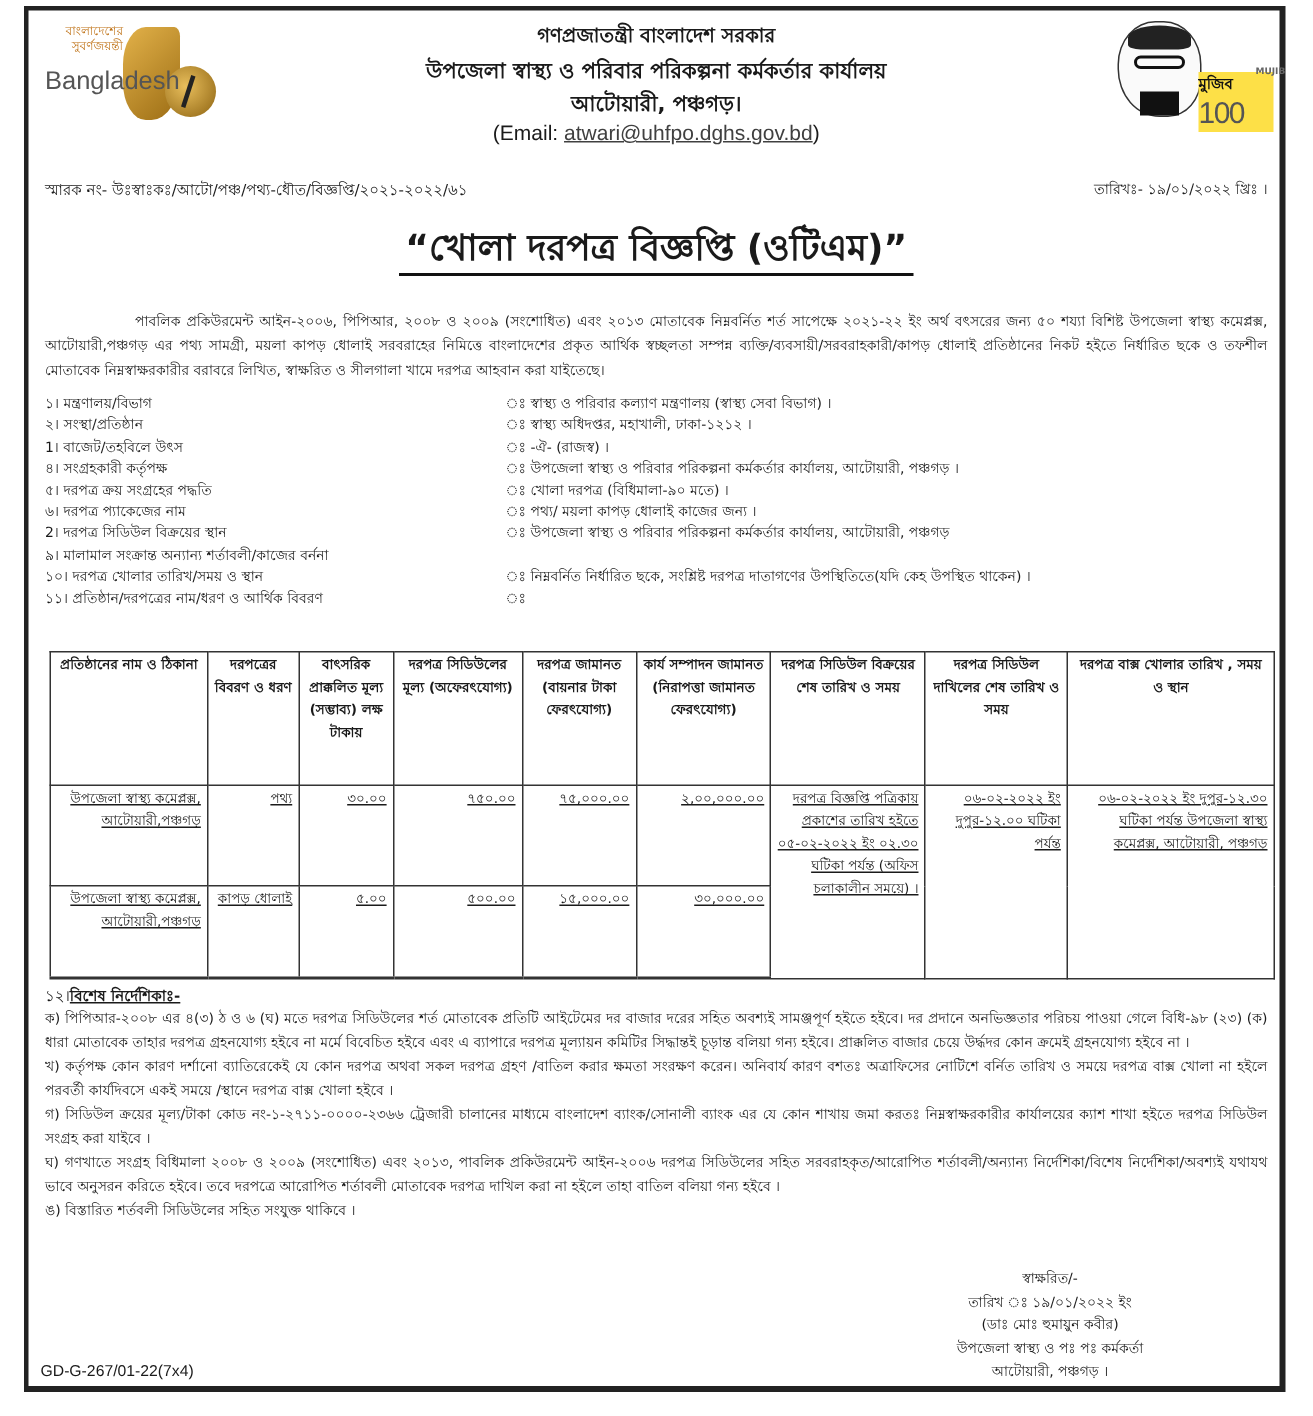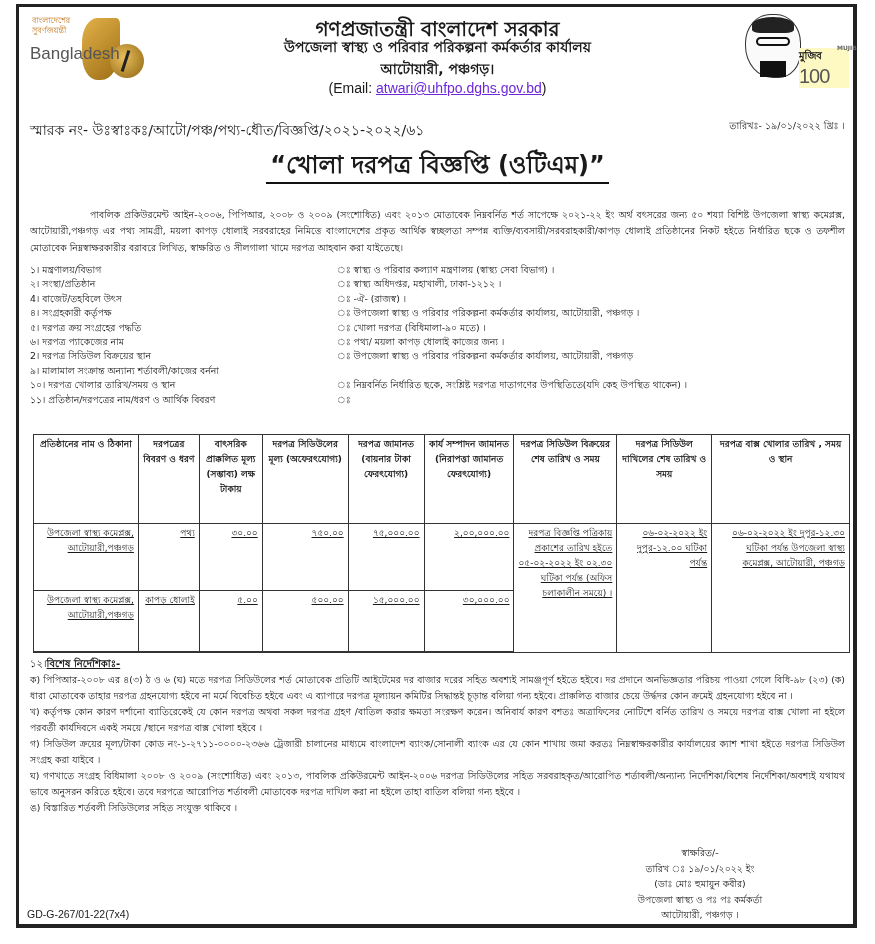--- a/index.html
+++ b/index.html
@@ -1,45 +1,45 @@
 <!DOCTYPE html>
 <html><head>
 <meta charset="utf-8">
 <style>
   html, body { margin:0; padding:0; background:#ffffff; }
   body { width:875px; height:944px; position:relative; overflow:hidden;
          font-family:"DejaVu Sans", "Liberation Sans", sans-serif; color:#1a1a1a; }
   .frame { position:absolute; left:16px; top:4px; width:841px; height:924px;
            border:3px solid #222; border-right-width:4px; border-bottom-width:4px; box-sizing:border-box; }
-  .logo-left { position:absolute; left:30px; top:14px; width:120px; height:68px; }
+  .logo-left { position:absolute; left:30px; top:14px; width:120px; height:68px;text-align:right; }
   .logo-left .bn-text { position:absolute; left:2px; top:2px; font-size:8px; line-height:10px; color:#c0741a; width:50px; }
   .logo-left .en-text { position:absolute; left:0px; top:30px; font-size:17px; color:#555; font-family:"Liberation Sans", sans-serif; }
   .logo-left .five { position:absolute; left:52px; top:4px; width:38px; height:62px;
                      background:linear-gradient(135deg,#e3b24a,#9c6d14); border-radius:40% 10% 50% 40%; }
   .logo-left .zero { position:absolute; left:80px; top:30px; width:34px; height:34px; border-radius:50%;
                      background:radial-gradient(circle at 40% 40%,#e8be5c,#8c6210); }
   .logo-left .fig { position:absolute; left:94px; top:36px; width:3px; height:22px; background:#222; transform:rotate(18deg); }
   .logo-right { position:absolute; left:737px; top:12px; width:112px; height:72px; }
   .portrait { position:absolute; left:8px; top:2px; width:54px; height:62px; border:1px solid #333;
               border-radius:45% 45% 40% 50%; background:#fafafa; }
   .portrait .hair { position:absolute; left:6px; top:2px; width:42px; height:16px; background:#222; border-radius:50% 50% 20% 20%; }
   .portrait .glasses { position:absolute; left:10px; top:22px; width:34px; height:9px; border:2px solid #111; border-radius:6px; box-sizing:border-box; }
   .portrait .coat { position:absolute; left:14px; top:46px; width:26px; height:16px; background:#111; }
-  .mujib-mark { position:absolute; left:62px; top:36px; font-size:10px; font-weight:bold; color:#111; background:#fef9c3; }
+  .mujib-mark { position:absolute; left:62px; top:36px; font-size:10px; font-weight:bold; color:#111; background:#fde047; }
   .mujib-mark .hundred { font-size:20px; font-weight:normal; color:#555; letter-spacing:-1px; font-family:"Liberation Sans", sans-serif; }
   .mujib-mark .tiny { font-size:6px; color:#666; display:block; position:absolute; left:38px; top:-4px; }
 
   .head { position:absolute; left:0; width:875px; text-align:center; }
-  .h1 { top:14px; font-size:20px; font-weight:bold;text-align:center; }
+  .h1 { top:14px; font-size:13px; font-weight:bold;text-align:center; }
   .h2 { top:36px; font-size:14px; font-weight:bold; }
   .h3 { top:58px; font-size:14px; font-weight:bold; }
   .h4 { top:80px; font-size:14px; font-family:"Liberation Sans", sans-serif; }
-  .h4 a { color:#6d28d9; text-decoration:underline; }
-
-  .memo { position:absolute; left:30px; top:119px; font-size:14px; }
+  .h4 a { color:#404040; text-decoration:underline; }
+
+  .memo { position:absolute; left:30px; top:119px; font-size:10px; }
   .memo-date { position:absolute; right:30px; top:119px; font-size:9.5px; }
 
   .title { position:absolute; left:0; width:875px; top:146px; text-align:center; }
   .title span { font-size:24px; font-weight:bold; border-bottom:2px solid #111; padding:0 4px 3px; }
 
   .intro { position:absolute; left:30px; top:207px; width:815px; font-size:9.3px; line-height:16.3px; text-align:justify; }
   .intro .indent { display:inline-block; width:60px; }
 
   .info { position:absolute; left:30px; top:263px; width:815px; font-size:9.3px; }
   .info-row { position:relative; height:14.4px; line-height:14.4px; }
@@ -103,21 +103,21 @@
 <div class="info">
   <div class="info-row">
       <span class="k">১। মন্ত্রণালয়/বিভাগ</span>
       <span class="v">ঃ স্বাস্থ্য ও পরিবার কল্যাণ মন্ত্রণালয় (স্বাস্থ্য সেবা বিভাগ) ।</span>
     </div>
   <div class="info-row">
       <span class="k">২। সংস্থা/প্রতিষ্ঠান</span>
       <span class="v">ঃ স্বাস্থ্য অধিদপ্তর, মহাখালী, ঢাকা-১২১২ ।</span>
     </div>
   <div class="info-row">
-      <span class="k">4। বাজেট/তহবিলে উৎস</span>
+      <span class="k">1। বাজেট/তহবিলে উৎস</span>
       <span class="v">ঃ -ঐ- (রাজস্ব) ।</span>
     </div>
   <div class="info-row">
       <span class="k">৪। সংগ্রহকারী কর্তৃপক্ষ</span>
       <span class="v">ঃ উপজেলা স্বাস্থ্য ও পরিবার পরিকল্পনা কর্মকর্তার কার্যালয়, আটোয়ারী, পঞ্চগড় ।</span>
     </div>
   <div class="info-row">
       <span class="k">৫। দরপত্র ক্রয় সংগ্রহের পদ্ধতি</span>
       <span class="v">ঃ খোলা দরপত্র (বিধিমালা-৯০ মতে) ।</span>
     </div>

